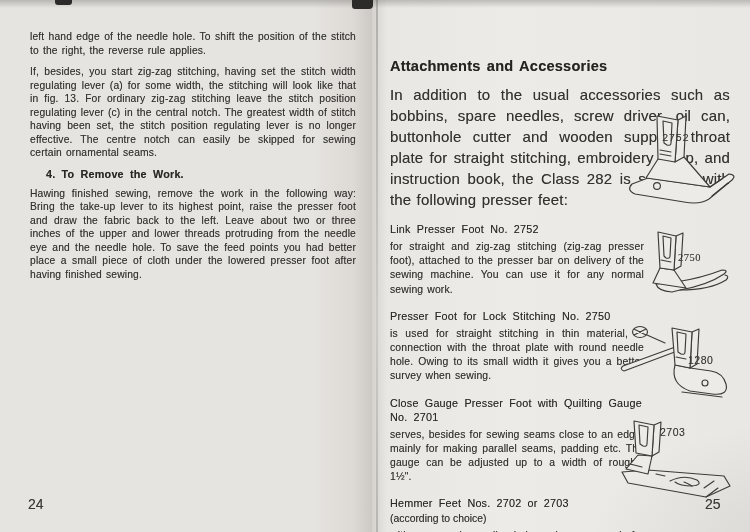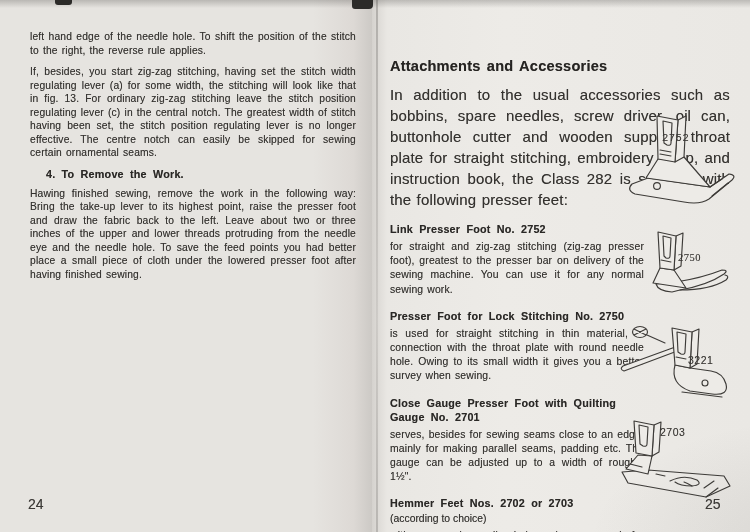--- a/index.html
+++ b/index.html
@@ -62,21 +62,21 @@
     word-spacing:2px; letter-spacing:0.2px;
   }
   .rcol .intro {
     margin:0; width:340px;
     font-size:15px; line-height:21px;
     text-align:justify; word-spacing:1px; letter-spacing:0.15px;
   }
   .rsec { width:254px; margin-top:12px; }
   .rsec h3 {
     margin:0 0 4px 0;
-    font-size:10.8px; line-height:14px; font-weight:bold; color:#2a2826;
+    font-size:10.8px; line-height:14px; font-weight:normal; color:#2a2826;
     word-spacing:3px; letter-spacing:0.2px;
   }
   .rsec .sub {
     display:block; margin:-2px 0 4px 0;
     font-size:10.4px; line-height:13px; font-weight:normal;
   }
   .rsec p {
     margin:0;
     font-size:10.4px; line-height:14.2px;
     text-align:justify; word-spacing:1px; letter-spacing:0.15px;
@@ -115,21 +115,21 @@
     <div class="pagenum pagenum-left text">24</div>
   </div>
 
   <div class="page-right">
     <div class="rcol text">
       <h2>Attachments and Accessories</h2>
       <p class="intro">In addition to the usual accessories such as bobbins, spare needles, screw driver, oil can, buttonhole cutter and wooden support, throat plate for straight stitching, embroidery hoop, and instruction book, the Class 282 is supplied with the following presser feet:</p>
 
       <div class="rsec">
         <h3>Link Presser Foot No. 2752</h3>
-        <p>for straight and zig-zag stitching (zig-zag presser foot), greatest to the presser bar on delivery of the sewing machine. You can use it for any normal sewing work.</p>
+        <p>for straight and zig-zag stitching (zig-zag presser foot), attached to the presser bar on delivery of the sewing machine. You can use it for any normal sewing work.</p>
       </div>
 
       <div class="rsec">
         <h3>Presser Foot for Lock Stitching No. 2750</h3>
         <p>is used for straight stitching in thin material, in connection with the throat plate with round needle hole. Owing to its small width it gives you a better survey when sewing.</p>
       </div>
 
       <div class="rsec">
         <h3>Close Gauge Presser Foot with Quilting Gauge No. 2701</h3>
         <p>serves, besides for sewing seams close to an edge, mainly for making parallel seams, padding etc. The gauge can be adjusted up to a width of roughly 1½".</p>
@@ -177,21 +177,21 @@
         <path class="stroke" d="M14,7 l12,6 M14,13 l12,-6"></path>
         <path class="stroke" d="M27,13 L45,21"></path>
         <path class="face" d="M55,43 Q50,62 70,69 L92,72 Q109,74 106,62 Q103,51 91,49 L70,46 Z"></path>
         <circle class="stroke" cx="85" cy="61" r="3"></circle>
         <path class="stroke" d="M62,70 L102,75"></path>
         <path class="face" d="M72,10 L79,7 L77,42 L70,46 Z"></path>
         <path class="face" d="M52,6 L72,10 L70,46 L55,43 Z"></path>
         <path class="stroke" d="M57,10 L66,12 L65,30 Q65,33 61,32 L58,30 Z"></path>
         <path class="stroke" d="M56,35 l10,2"></path>
       </svg>
-      <span class="fig-label" style="left:68px; top:32px;">3221</span>
+      <span class="fig-label" style="left:68px; top:32px;">1280</span>
     </div>
 
     <div class="fig fig-2703">
       <svg width="125" height="85" viewBox="0 0 125 85">
         <path class="face" d="M4,54 L10,65 L88,79 L112,68 L106,58 L30,52 Z"></path>
         <path class="stroke" d="M88,79 L100,70 M86,70 L96,63"></path>
         <path class="stroke" d="M52,63 Q66,56 79,62 Q85,67 74,68 Q62,68 57,64"></path>
         <path class="stroke" d="M74,68 Q69,65 66,64"></path>
         <path class="face" d="M20,37 L8,51 L30,56 L34,38 Z"></path>
         <path class="stroke" d="M12,46 l12,3"></path>

